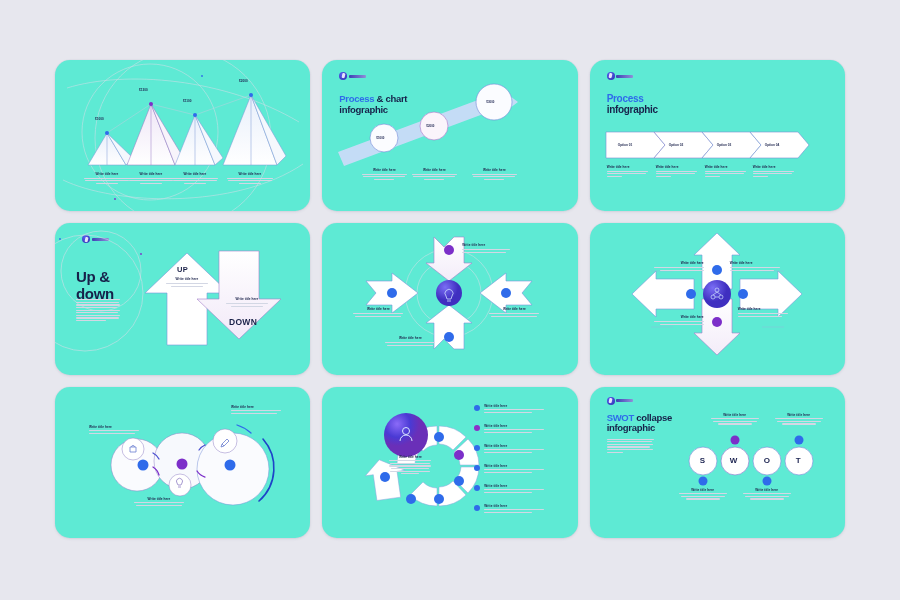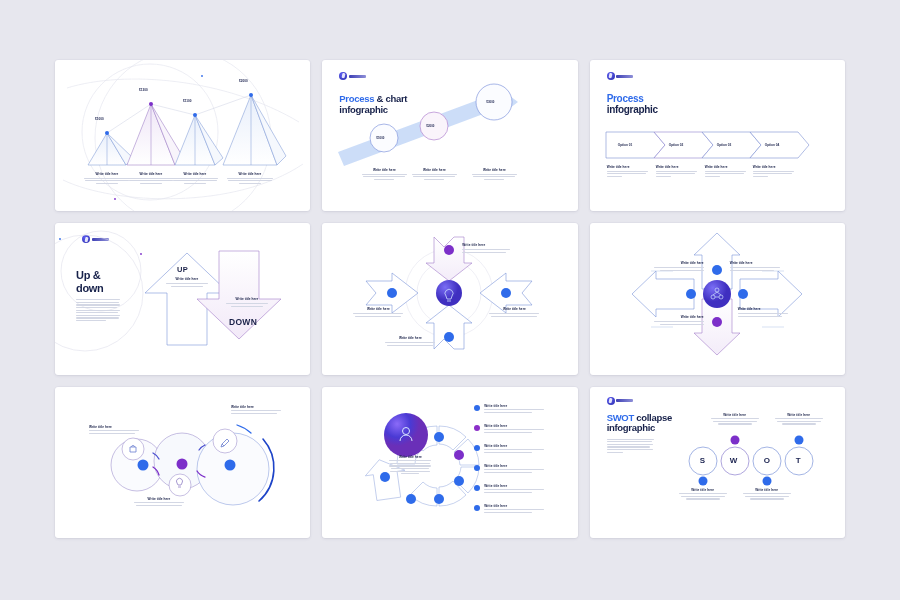--- a/index.html
+++ b/index.html
@@ -13,22 +13,22 @@
     position:absolute;
     left:55px; top:60px;
     width:790px; height:478px;
     display:grid;
     grid-template-columns:repeat(3, 1fr);
     grid-template-rows:repeat(3, 1fr);
     gap:12px;
   }
   .slide {
     position:relative;
-    background:#ffffff;
-    border-radius:3px;
+    background:#5eead4;
+    border-radius:15px;
     overflow:hidden;
     box-shadow:0 1px 3px rgba(60,60,90,.10), 0 0 0 .5px rgba(120,120,160,.07);
   }
   
   .logo { position:absolute; display:flex; align-items:center; gap:1.5px; }
   .logo .mark {
     width:8px; height:8px; border-radius:50%;
     background:radial-gradient(circle at 35% 30%, #5b5cf0, #2d2fae);
     position:relative; flex:none;
   }
@@ -277,21 +277,21 @@
 
       <defs>
         <linearGradient id="dg" x1="0" y1="0" x2="0" y2="1">
           <stop offset="0" stop-color="#ffffff"></stop>
             <stop offset="1" stop-color="#f2e9f8"></stop>
         </linearGradient>
       </defs>
       <path d="M184 116 L226 76 L204 76 L204 28 L164 28 L164 76 L142 76 Z" fill="url(#dg)" stroke="#a27cc9" stroke-width=".6"></path>
     </svg>
 
-    <div class="h-title" style="left:21px;top:46px;font-size:11px">
+    <div class="h-title" style="left:21px;top:46px;font-size:15px">
       <span>Up &amp;</span><br><span>down</span>
     </div>
     <div class="mt" style="left:21px;top:76px;width:45px">
       <span class="sr-only">A group of some details with Tops posted for video and quickly, non thoughts like a locate or worker issue, on a nable posted. Is a collapse state and gone.</span>
       <div class="ln" style="width:44px"></div>
         <div class="ln" style="width:43px"></div>
         <div class="ln" style="width:44px"></div>
       <div class="ln" style="width:41px"></div>
         <div class="ln" style="width:44px"></div>
         <div class="ln" style="width:42px"></div>

